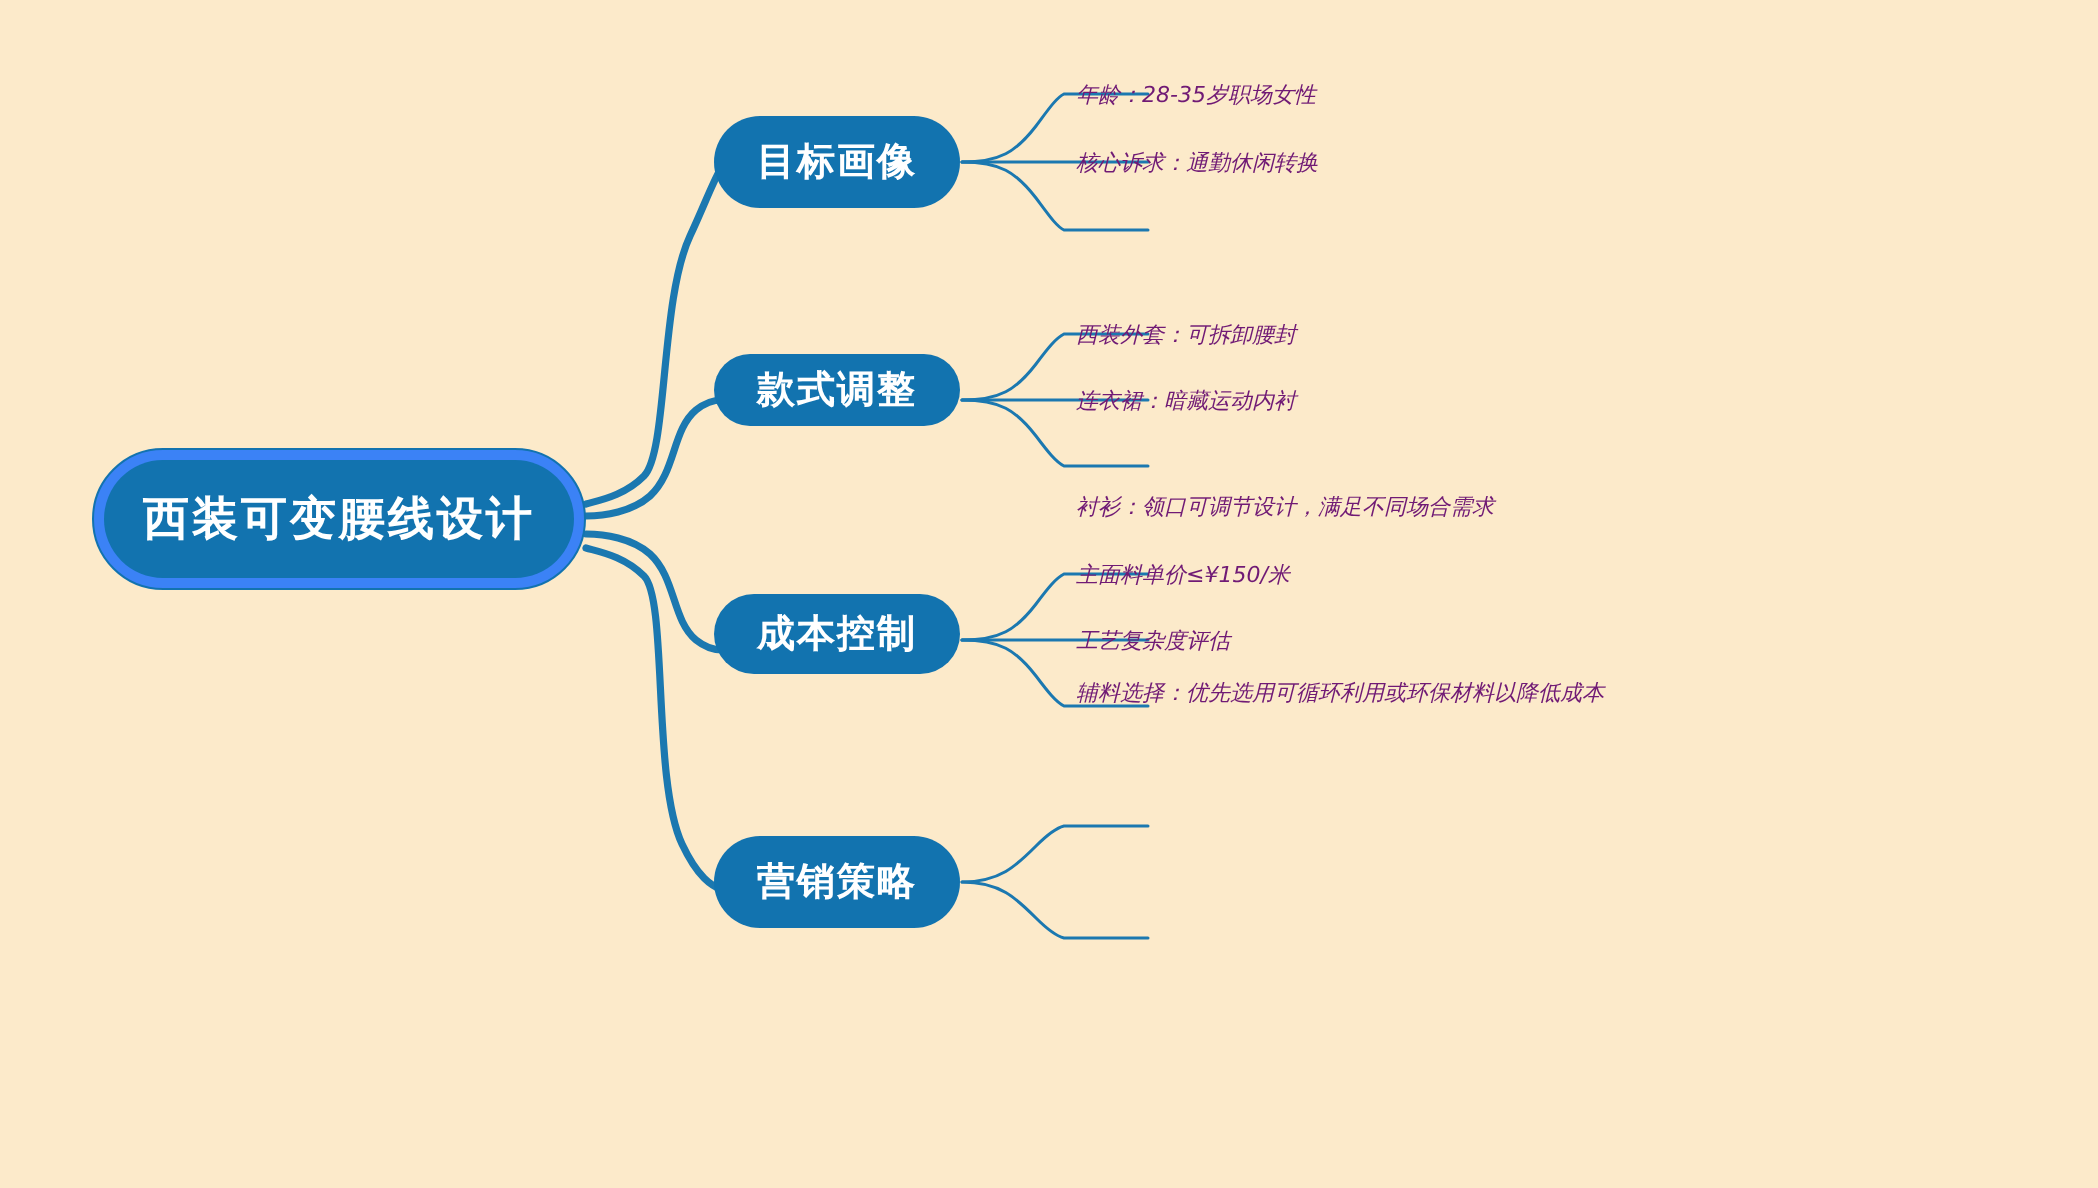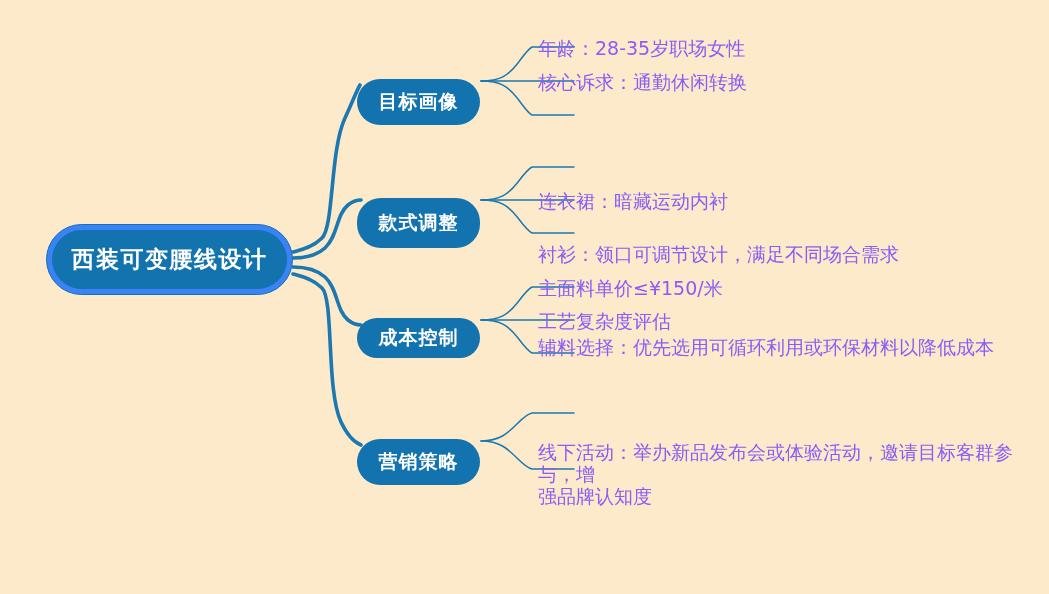--- a/index.html
+++ b/index.html
@@ -59,38 +59,38 @@
   }
   
   .branch-node {
     position: absolute;
     box-sizing: border-box;
     background: #1273af;
     border-radius: 24px;
     display: flex;
     align-items: center;
     justify-content: center;
-    margin-top: 21px;
   }
   .branch-label {
     color: #ffffff;
     font-size: 19px;
     font-weight: bold;
     letter-spacing: 1px;
     white-space: nowrap;
     font-family: "DejaVu Sans", "Liberation Sans", sans-serif;
   }
   
   .leaf {
     position: absolute;
-    color: #8b5cf6;
-    font-size: 19px;
+    color: #701a75;
+    font-size: 11px;
     line-height: 22px;
     font-family: "DejaVu Sans", "Liberation Sans", sans-serif;
     white-space: pre-line;
+    font-style: italic;
   }
   
   .watermark {
     position: absolute;
     left: 898px;
     top: 524px;
     width: 145px;
     height: 66px;
   }
   .wm-powered {
@@ -163,37 +163,36 @@
 
   <div class="root-node">
     <div class="root-inner">
       <span class="root-label">西装可变腰线设计</span>
     </div>
   </div>
 
   <div class="branch-node" style="left:357px; top:58px; width:123px; height:46px;">
     <span class="branch-label">目标画像</span>
   </div>
-  <div class="branch-node" style="left:357px; top:177px; width:123px; height:50px;">
+  <div class="branch-node" style="left:357px; top:177px; width:123px; height:36px;">
     <span class="branch-label">款式调整</span>
   </div>
   <div class="branch-node" style="left:357px; top:297px; width:123px; height:40px;">
     <span class="branch-label">成本控制</span>
   </div>
   <div class="branch-node" style="left:357px; top:418px; width:123px; height:46px;text-align:right;">
     <span class="branch-label">营销策略</span>
   </div>
 
   <div class="leaf" style="left:538px; top:37px;">年龄：28-35岁职场女性</div>
   <div class="leaf" style="left:538px; top:71px;">核心诉求：通勤休闲转换</div>
 
+  <div class="leaf" style="left:538px; top:157px;">西装外套：可拆卸腰封</div>
   <div class="leaf" style="left:538px; top:190px;">连衣裙：暗藏运动内衬</div>
   <div class="leaf" style="left:538px; top:223px;margin-top:20px;">衬衫：领口可调节设计，满足不同场合需求</div>
 
   <div class="leaf" style="left:538px; top:277px;">主面料单价≤¥150/米</div>
   <div class="leaf" style="left:538px; top:310px;">工艺复杂度评估</div>
   <div class="leaf" style="left:538px; top:336px;">辅料选择：优先选用可循环利用或环保材料以降低成本</div>
 
-  <div class="leaf" style="left:538px; top:441px;">线下活动：举办新品发布会或体验活动，邀请目标客群参与，增
-强品牌认知度</div>
 
 
 </div>
 
 </body></html>

